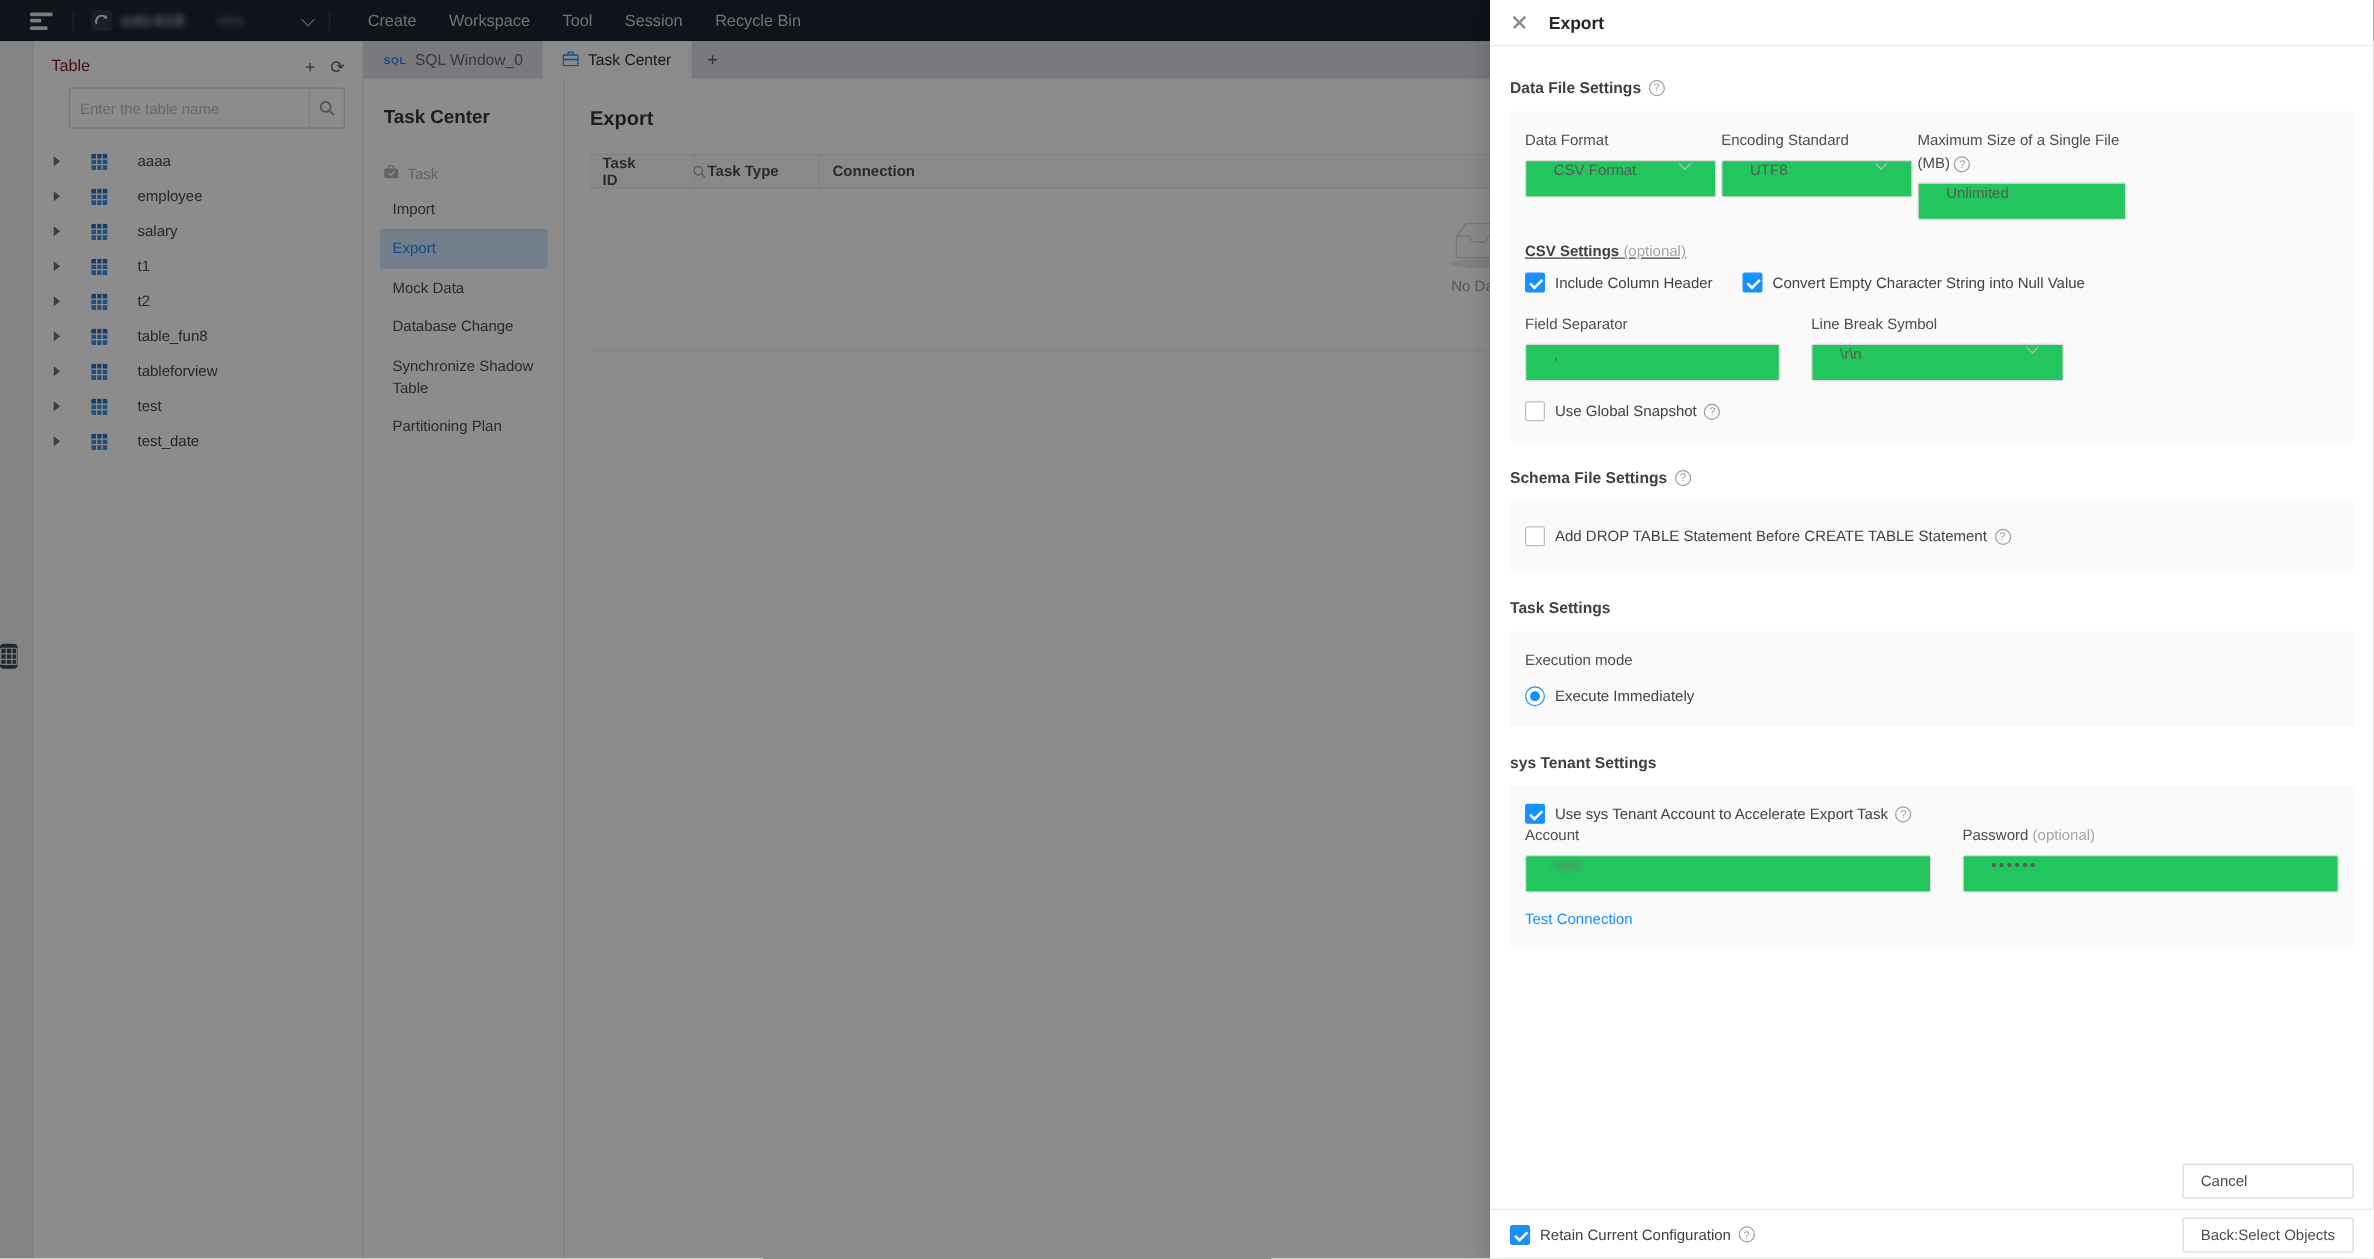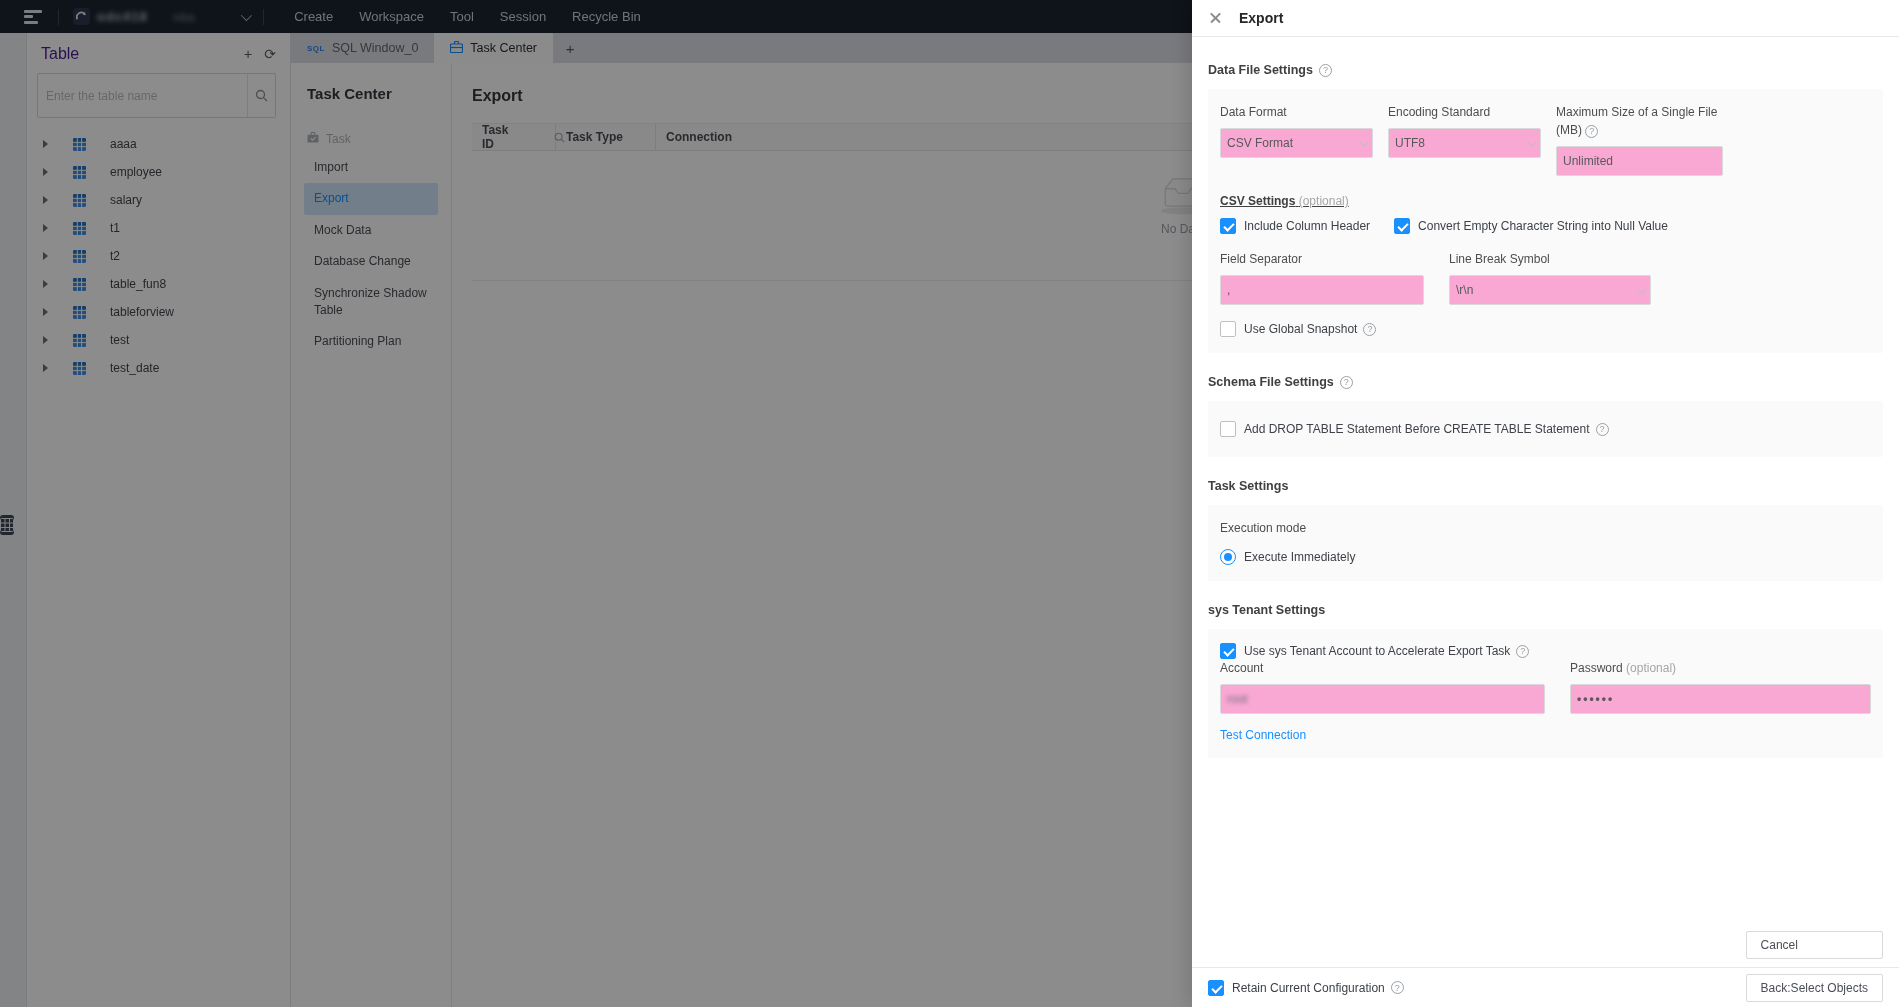--- a/index.html
+++ b/index.html
@@ -27,24 +27,24 @@
   
   .rail { width:27px; background:#eef0f3; border-right:1px solid #e0e2e6; display:flex; flex-direction:row; align-items:center; padding-top:10px; gap:20px; }
   .rail-tile { width:20px; height:20px; border-radius:3px; background:#3c4656; display:flex; align-items:center; justify-content:center; cursor:pointer; }
   .rail-glyph { color:#4b5059; font-size:12px; cursor:pointer; line-height:1; }
   .rail-fx { font-style:italic; font-weight:bold; }
   .rail-bottom { margin-top:auto; margin-bottom:12px; cursor:pointer; }
 
   
   .tree-panel { width:264px; background:#fff; border-right:1px solid #dfe1e5; padding:12px 0 0 0; }
   .tree-head { display:flex; align-items:center; padding:0 14px 10px 14px; }
-  .tree-title { font-size:16px; color:#4c1d95; }
+  .tree-title { font-size:13px; color:#7f1d1d; }
   .tree-head-icons { margin-left:auto; display:flex; gap:12px; color:#565b63; }
   .tree-head-icons span { cursor:pointer; font-size:14px; line-height:1; }
-  .tree-search { display:flex; margin:0 14px 12px 10px; border:1px solid #d4d7db; border-radius:2px; height:45px; background:#fff; }
+  .tree-search { display:flex; margin:0 14px 12px 28px; border:1px solid #d4d7db; border-radius:2px; height:33px; background:#fff; }
   .tree-search input { flex:1; border:0; outline:none; padding:0 8px; font-size:12px; color:#555; background:transparent; font-family:"Liberation Sans",sans-serif; }
   .tree-search input::placeholder { color:#b9bdc3; }
   .tree-search .addon { width:28px; border-left:1px solid #e3e5e8; display:flex; align-items:center; justify-content:center; cursor:pointer; }
   .tree-item { display:flex; align-items:center; height:28px; padding-left:16px; cursor:pointer;gap:15px; }
   .caret-right { width:0; height:0; border-left:5px solid #6a6f77; border-top:4px solid transparent; border-bottom:4px solid transparent; margin-right:10px; }
   .tbl-icon { margin-right:9px; display:flex; }
   .tree-label { color:#42464d; font-size:12px; }
 
   
   .main { flex:1; display:flex; flex-direction:column; min-width:0; }
@@ -83,25 +83,25 @@
   .drawer { position:absolute; top:0; right:0; width:707px; height:1007px; background:#fff; z-index:10; display:flex; flex-direction:column; box-shadow:-6px 0 16px rgba(0,0,0,0.12); }
   .drawer-header { height:37px; border-bottom:1px solid #e8e8e8; display:flex; align-items:center; padding:0 16px; flex:none; }
   .close-x { width:16px; height:16px; position:relative; cursor:pointer; margin-right:15px; }
   .close-x::before,.close-x::after { content:""; position:absolute; left:1px; top:7px; width:13px; height:1.6px; background:#8c8c8c; }
   .close-x::before { transform:rotate(45deg); } .close-x::after { transform:rotate(-45deg); }
   .drawer-title { font-size:14px; font-weight:bold; color:#262626; }
   .drawer-body { flex:1; padding:26px 16px 0 16px; overflow:hidden; }
   .section-heading { font-size:12.5px; font-weight:bold; color:#404040; display:flex; align-items:center; gap:6px; margin-bottom:12px; }
   .qmark { display:inline-flex; width:13px; height:13px; border-radius:50%; border:1px solid #9aa0a6; color:#9aa0a6; font-size:9px; align-items:center; justify-content:center; font-weight:normal; cursor:pointer; }
   .card { background:#fafafa; border-radius:2px; padding:14px 12px 16px 12px; margin-bottom:22px; }
-  .frow { display:flex; gap:15px; }
+  .frow { display:flex; gap:4px; }
   .fcol { display:flex; flex-direction:column; }
   .flabel { color:#4d4d4d; margin-bottom:7px; line-height:1.5; }
   .optional { color:#a6a6a6; }
-  .ctl { height:30px; background:#f9a8d4; border:1px solid #d9d9d9; border-radius:2px; display:flex; align-items:center; padding:0 6px; color:#595959; cursor:pointer; }
+  .ctl { height:30px; background:#22c55e; border:1px solid #d9d9d9; border-radius:2px; display:flex; align-items:flex-start; padding:0 22px; color:#595959; cursor:pointer; }
   .ctl input { border:0; outline:none; width:100%; font-size:12px; color:#595959; background:transparent; font-family:"Liberation Sans",sans-serif; }
   .chev { margin-left:auto; width:7px; height:7px; border-right:1.4px solid #bfbfbf; border-bottom:1.4px solid #bfbfbf; transform:rotate(45deg) translateY(-2px); }
   .sub-heading { margin:18px 0 10px 0; color:#404040; font-weight:bold;text-decoration:underline; }
   .cb-row { display:flex; align-items:center; gap:24px; margin-bottom:16px; }
   .cb { display:flex; align-items:center; gap:8px; cursor:pointer; }
   .cb-box { width:16px; height:16px; border-radius:2px; border:1px solid #bfbfbf; background:#fff; flex:none; position:relative; }
   .cb-box.checked { background:#1890ff; border-color:#1890ff; }
   .cb-box.checked::after { content:""; position:absolute; left:5px; top:2px; width:4px; height:8px; border-right:2px solid #fff; border-bottom:2px solid #fff; transform:rotate(45deg); }
   .cb-label { color:#3e4248; display:flex; align-items:center; gap:6px; }
   .radio { display:flex; align-items:center; gap:8px; cursor:pointer; }

